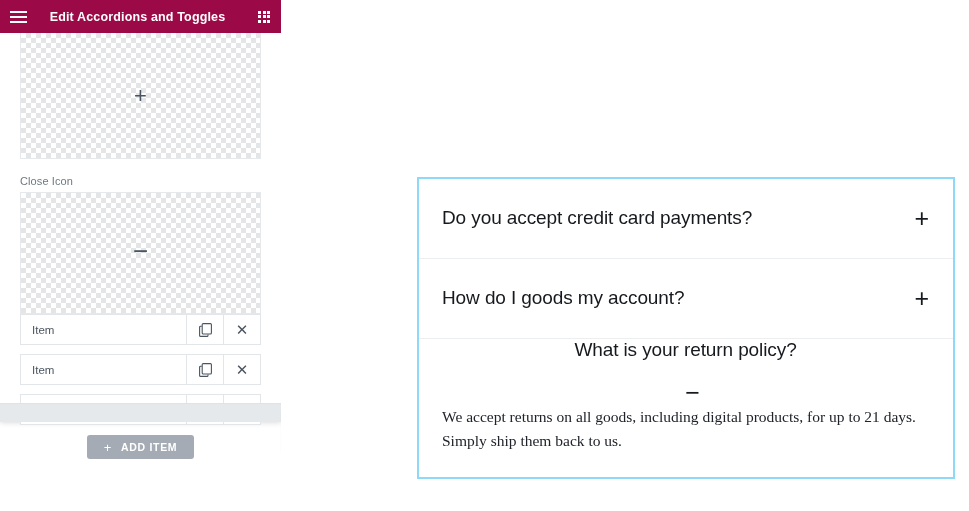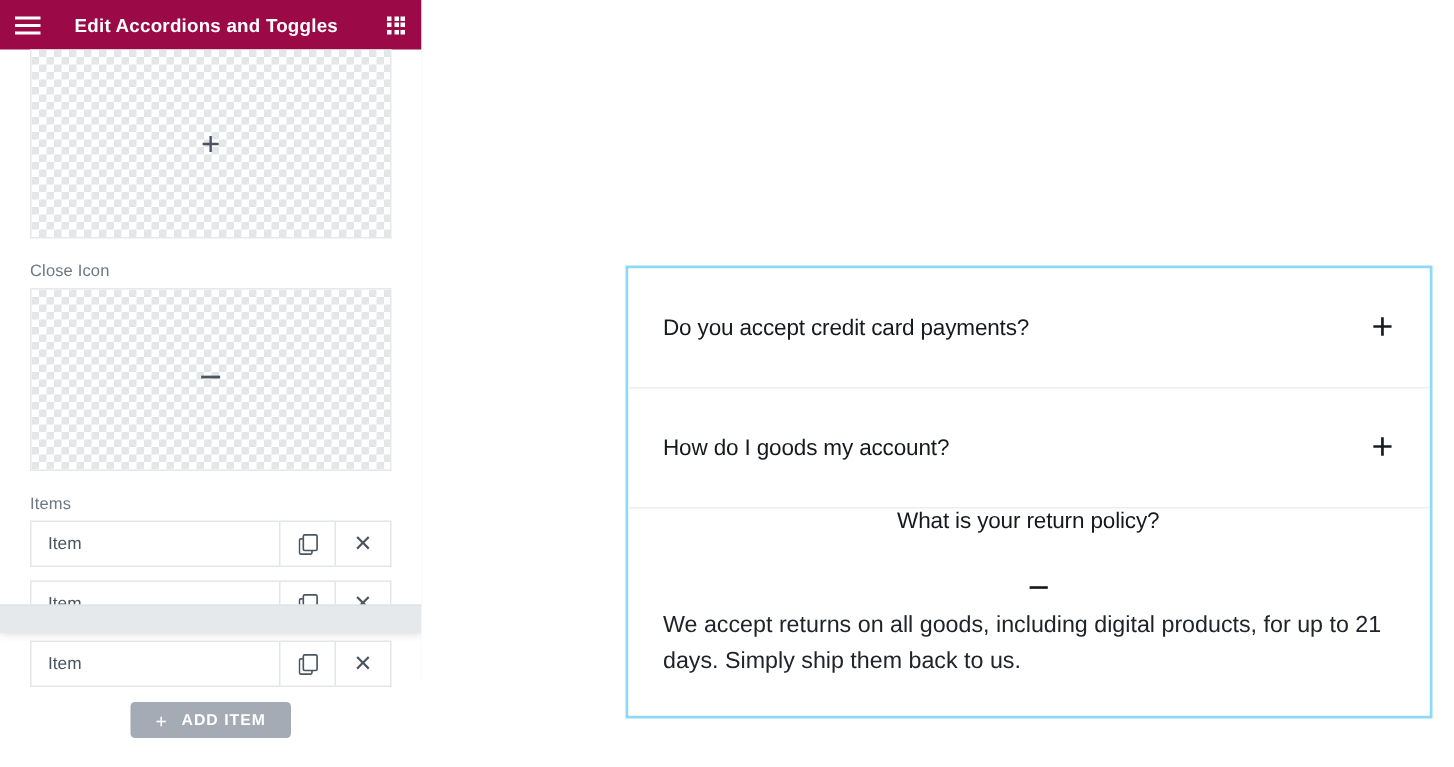--- a/index.html
+++ b/index.html
@@ -248,42 +248,42 @@
 
   .accordion-header {
     display: flex;
     align-items: center;
     justify-content: space-between;
     padding: 0 24px 0 23px;
     height: 79px;
     cursor: pointer;
   }
   .accordion-title {
-    font-size: 15px;
+    font-size: 19px;
     color: #16191d;
     font-family: "Liberation Sans", sans-serif;
     letter-spacing: -0.1px;
     line-height: 1.2;
   }
   .accordion-toggle {
     font-size: 25px;
     color: #16191d;
     line-height: 1;
     font-family: "Liberation Sans", sans-serif;
     font-weight: 300;
     margin-left: 14px;
     user-select: none;
   }
   .accordion-item.expanded .accordion-header { height: 66px; flex-direction: column; }
   .accordion-content {
     padding: 0 24px 24px 23px;
     font-size: 15.5px;
     line-height: 1.55;
     color: #20242a;
-    font-family: Liberation Sans, sans-serif;
+    font-family: Liberation Serif, serif;
     max-width: 490px;
   }
 </style>
 </head>
 <body>
 
 <div id="editor-panel">
 
   <div id="panel-header">
     <div id="hamburger-icon">
@@ -311,21 +311,20 @@
 
     <div class="media-preview first">
       <span class="preview-glyph">+</span>
     </div>
 
     <div class="control-label">Close Icon</div>
     <div class="media-preview">
       <span class="preview-glyph minus">−</span>
     </div>
 
-    <div class="control-label">Items</div>
 
     <div class="item-row">
       <div class="item-title">Item</div>
       <div class="row-btn">
         <svg width="13" height="14" viewBox="0 0 13 14" fill="none" xmlns="http://www.w3.org/2000/svg">
           <rect x="3.2" y="0.6" width="9.2" height="10.4" rx="1" stroke="#4b5560" stroke-width="1.1" fill="#ffffff"></rect>
           <path d="M2.8 3.2 H1.6 a1 1 0 0 0 -1 1 V12.4 a1 1 0 0 0 1 1 H8.0 a1 1 0 0 0 1 -1 V11.4" stroke="#4b5560" stroke-width="1.1" fill="none"></path>
         </svg>
       </div>
       <div class="row-btn">

